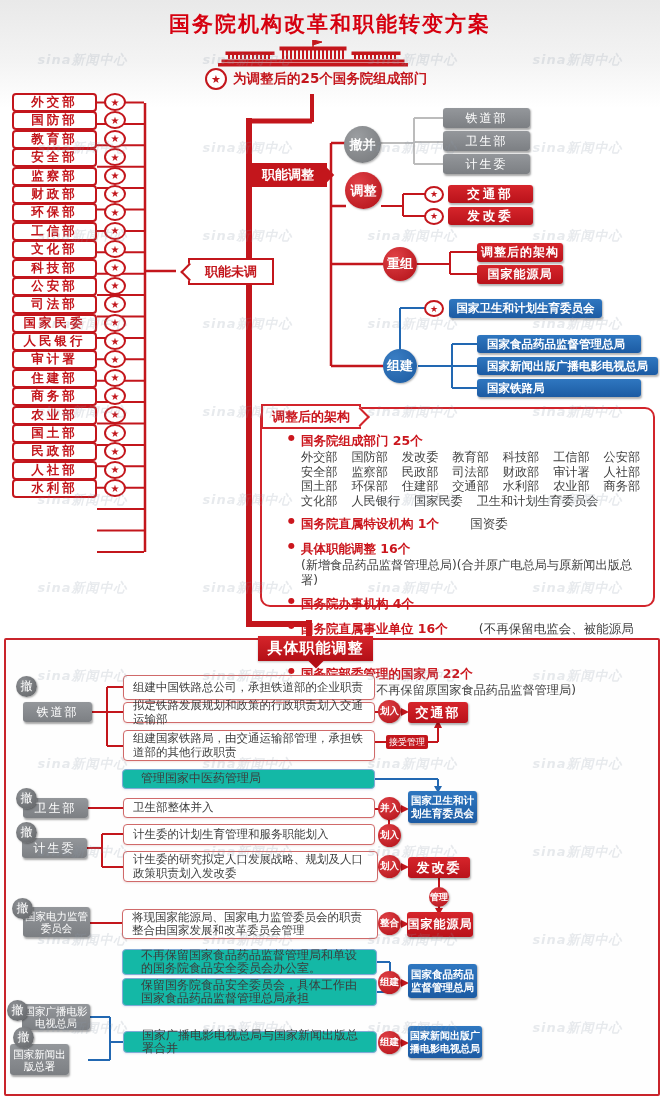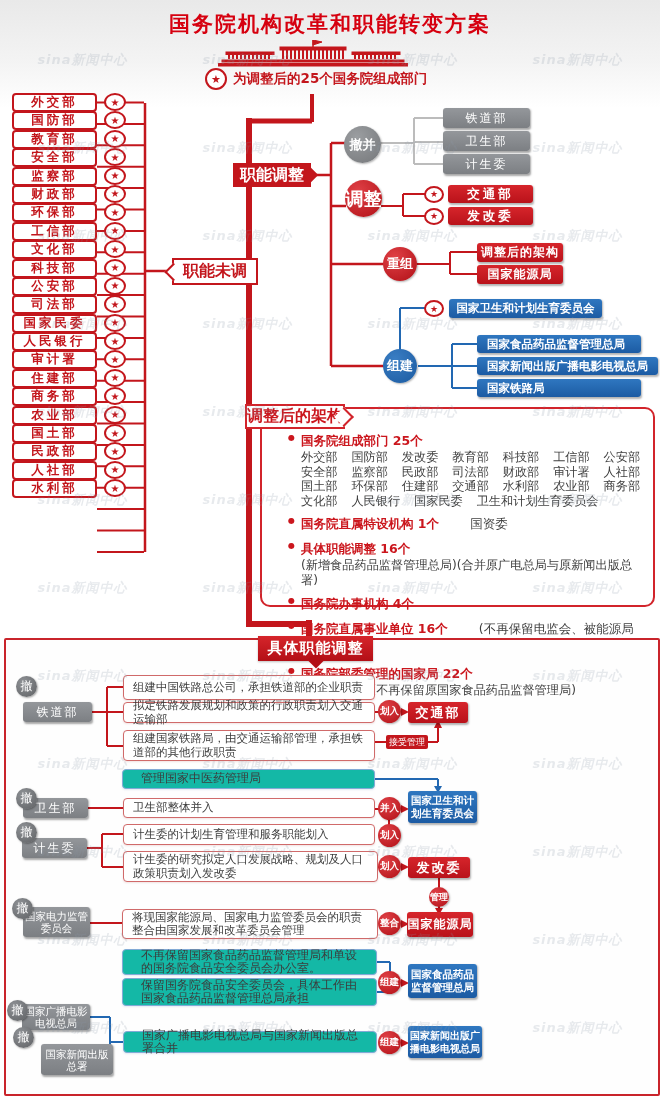--- a/index.html
+++ b/index.html
@@ -21,22 +21,22 @@
   .oval{border:2px solid #c3161c;border-radius:50%;background:#fff;color:#c3161c;
         display:flex;align-items:center;justify-content:center;box-sizing:border-box;}
   .legend-oval{width:22px;height:22px;font-size:11px;}
   .min-list{z-index:2;}
   .min-row{position:relative;width:120px;height:16px;margin-bottom:2.4px;}
   .min-box{position:absolute;left:0;top:0;width:85px;height:19px;border:2px solid #c3161c;
         border-radius:4px;background:#fff;color:#c3161c;font-weight:bold;font-size:12.5px;
         letter-spacing:3px;display:flex;align-items:center;justify-content:center;box-sizing:border-box;}
   .min-oval{position:absolute;left:92px;top:0;width:22px;height:18px;font-size:10px;}
   .sm-oval{width:20px;height:17px;font-size:9px;flex:0 0 auto;}
-  .tag{position:absolute;font-weight:bold;font-size:16px;display:flex;align-items:center;
-        justify-content:center;z-index:3;box-sizing:border-box;}
+  .tag{position:absolute;font-weight:bold;font-size:13px;display:flex;align-items:center;
+        justify-content:center;z-index:3;box-sizing:border-box;margin-left:16px;}
   .tag-unchanged{background:#fff;border:2px solid #c3161c;color:#c3161c;}
   .tag-unchanged::before{content:"";position:absolute;left:-7px;top:50%;width:11px;height:11px;
         background:#fff;border-left:2px solid #c3161c;border-bottom:2px solid #c3161c;
         transform:translateY(-50%) rotate(45deg);}
   .tag-adjust{background:#c3161c;color:#fff;}
   .tag-adjust::after{content:"";position:absolute;right:-5px;top:50%;width:11px;height:11px;
         background:#c3161c;transform:translateY(-50%) rotate(45deg);}
   .tag-arch{background:#fff;border:2px solid #d2242b;color:#cb161d;}
   .tag-arch::after{content:"";position:absolute;right:-8px;top:50%;width:12px;height:12px;
         background:#fff;border-top:2px solid #d2242b;border-right:2px solid #d2242b;
@@ -293,21 +293,21 @@
   <div class="tag tag-adjust" style="left:233px;top:163px;width:78px;height:24px">职能调整</div>
 
   <div class="circle c-gray" style="left:344px;top:126px;width:37px;height:37px;font-size:13px">撤并</div>
   <div class="abs z2" style="left:443px;top:108px;display:flex;flex-direction:column;gap:3px">
 
   <div class="gray-box" style="width:87px;height:20px">铁道部</div>
       <div class="gray-box" style="width:87px;height:20px">卫生部</div>
       <div class="gray-box" style="width:87px;height:20px">计生委</div>
     </div>
 
-  <div class="circle c-red" style="left:345px;top:180px;width:37px;height:37px;font-size:18px">调整</div>
+  <div class="circle c-red" style="left:345px;top:172px;width:37px;height:37px;font-size:13px">调整</div>
   <div class="abs z2" style="left:424px;top:185px;display:flex;flex-direction:column;gap:4px">
 
       <div style="display:flex;align-items:center;gap:4px">
         <span class="oval sm-oval">★</span>
         <div class="red-tg" style="width:85px;height:18px;font-size:12.5px;letter-spacing:3px">交通部</div>
       </div>
 
       <div style="display:flex;align-items:center;gap:4px">
         <span class="oval sm-oval">★</span>
         <div class="red-tg" style="width:85px;height:18px;font-size:12.5px;letter-spacing:3px">发改委</div>
@@ -426,21 +426,21 @@
   <div class="red-tg abs" style="left:407px;top:912px;width:66px;height:25px;font-size:12px;letter-spacing:1px">国家能源局</div>
 
   <div class="bstep" style="left:122px;top:949px;width:255px;height:26px">不再保留国家食品药品监督管理局和单设的国务院食品安全委员会办公室。</div>
   <div class="bstep" style="left:122px;top:978px;width:255px;height:28px">保留国务院食品安全委员会，具体工作由国家食品药品监督管理总局承担</div>
   <div class="circle c-red link-c" style="left:378px;top:971px">组建</div>
   <div class="blue-tg abs" style="left:408px;top:964px;width:69px;height:34px;font-size:10.5px">国家食品药品监督管理总局</div>
 
   <div class="badge" style="left:7px;top:1000px">撤</div>
   <div class="gray-box gray-2l abs" style="left:22px;top:1004px;width:68px;height:26px">国家广播电影电视总局</div>
   <div class="badge" style="left:13px;top:1027px">撤</div>
-  <div class="gray-box gray-2l abs" style="left:41px;top:1044px;width:72px;height:31px">国家新闻出版总署</div>
+  <div class="gray-box gray-2l abs" style="left:10px;top:1044px;width:59px;height:31px">国家新闻出版总署</div>
   <div class="bstep" style="left:123px;top:1031px;width:254px;height:22px">国家广播电影电视总局与国家新闻出版总署合并</div>
   <div class="circle c-red link-c" style="left:378px;top:1031px">组建</div>
   <div class="blue-tg abs" style="left:408px;top:1026px;width:74px;height:32px;font-size:10px">国家新闻出版广播电影电视总局</div>
 
   <div id="watermarks">
       <span class="wm">sina新闻中心</span>
       <span class="wm">sina新闻中心</span>
       <span class="wm">sina新闻中心</span>
       <span class="wm">sina新闻中心</span>
       <span class="wm">sina新闻中心</span>

